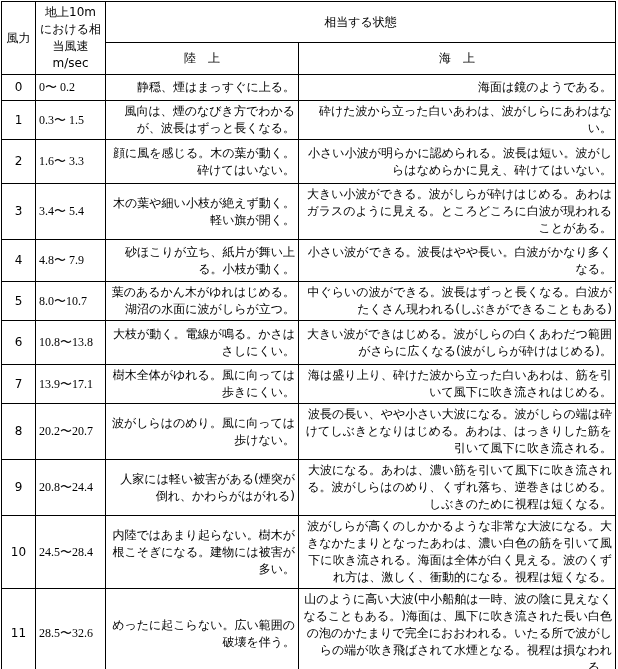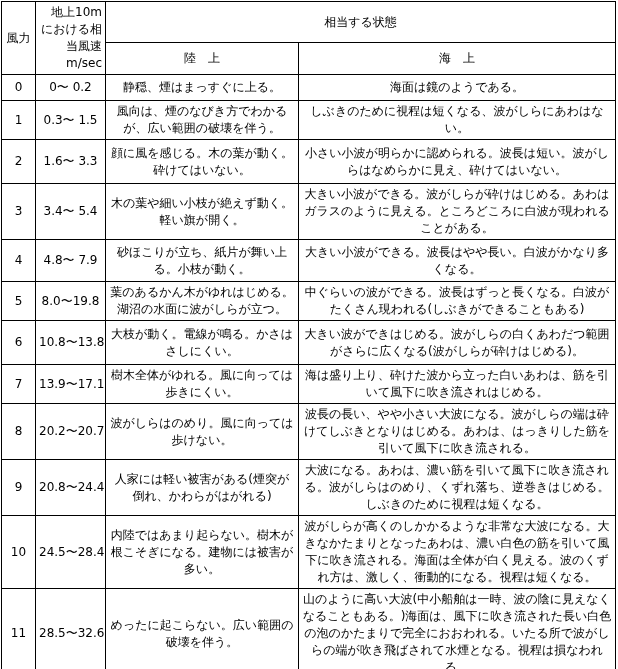--- a/index.html
+++ b/index.html
@@ -27,28 +27,28 @@
     vertical-align: middle;
     font-weight: normal;
     overflow: hidden;
   }
   .beaufort-table th { text-align: center; }
   .col-force  { width: 34px; }
   .col-speed  { width: 70px; }
   .col-land   { width: 193px; }
   .col-sea    { width: auto; }
   .c-force { text-align: center; }
-  .c-speed { text-align: center; white-space: nowrap; }
-  .c-land, .c-sea { text-align: center; }
+  .c-speed { text-align: left; white-space: nowrap; font-family: Liberation Serif, serif; }
+  .c-land, .c-sea { text-align: right; }
   .speed-header {
     text-align: left;
     padding: 2px 2px;
     vertical-align: middle;
   }
-  .speed-header .line { display: block; text-align: right; }
+  .speed-header .line { display: block; }
   .hdr-top-row th { height: 26px; }
   .hdr-sub-row th { height: 19px; }
 </style>
 </head>
 <body>
 
 <table class="beaufort-table">
   <colgroup>
     <col class="col-force">
     <col class="col-speed">
@@ -72,44 +72,44 @@
   <tbody>
     <tr style="height:26px">
       <td class="c-force">0</td>
       <td class="c-speed">0〜 0.2</td>
       <td class="c-land">静穏、煙はまっすぐに上る。</td>
       <td class="c-sea">海面は鏡のようである。</td>
     </tr>
     <tr style="height:38px">
       <td class="c-force">1</td>
       <td class="c-speed">0.3〜 1.5</td>
-      <td class="c-land">風向は、煙のなびき方でわかるが、広い範囲の破壊を伴う。</td>
-      <td class="c-sea">しぶきのために視程は短くなる、波がしらにあわはない。</td>
+      <td class="c-land">風向は、煙のなびき方でわかるが、波長はずっと長くなる。</td>
+      <td class="c-sea">砕けた波から立った白いあわは、波がしらにあわはない。</td>
     </tr>
     <tr style="height:44px">
       <td class="c-force">2</td>
       <td class="c-speed">1.6〜 3.3</td>
       <td class="c-land">顔に風を感じる。木の葉が動く。砕けてはいない。</td>
       <td class="c-sea">小さい小波が明らかに認められる。波長は短い。波がしらはなめらかに見え、砕けてはいない。</td>
     </tr>
     <tr style="height:50px">
       <td class="c-force">3</td>
       <td class="c-speed">3.4〜 5.4</td>
       <td class="c-land">木の葉や細い小枝が絶えず動く。軽い旗が開く。</td>
       <td class="c-sea">大きい小波ができる。波がしらが砕けはじめる。あわはガラスのように見える。ところどころに白波が現われることがある。</td>
     </tr>
     <tr style="height:42px">
       <td class="c-force">4</td>
       <td class="c-speed">4.8〜 7.9</td>
       <td class="c-land">砂ほこりが立ち、紙片が舞い上る。小枝が動く。</td>
-      <td class="c-sea">大きい小波ができる。波長はやや長い。白波がかなり多くなる。</td>
+      <td class="c-sea">小さい波ができる。波長はやや長い。白波がかなり多くなる。</td>
     </tr>
     <tr style="height:36px">
       <td class="c-force">5</td>
-      <td class="c-speed">8.0〜19.8</td>
+      <td class="c-speed">8.0〜10.7</td>
       <td class="c-land">葉のあるかん木がゆれはじめる。湖沼の水面に波がしらが立つ。</td>
       <td class="c-sea">中ぐらいの波ができる。波長はずっと長くなる。白波がたくさん現われる(しぶきができることもある)</td>
     </tr>
     <tr style="height:44px">
       <td class="c-force">6</td>
       <td class="c-speed">10.8〜13.8</td>
       <td class="c-land">大枝が動く。電線が鳴る。かさはさしにくい。</td>
       <td class="c-sea">大きい波ができはじめる。波がしらの白くあわだつ範囲がさらに広くなる(波がしらが砕けはじめる)。</td>
     </tr>
     <tr style="height:35px">

